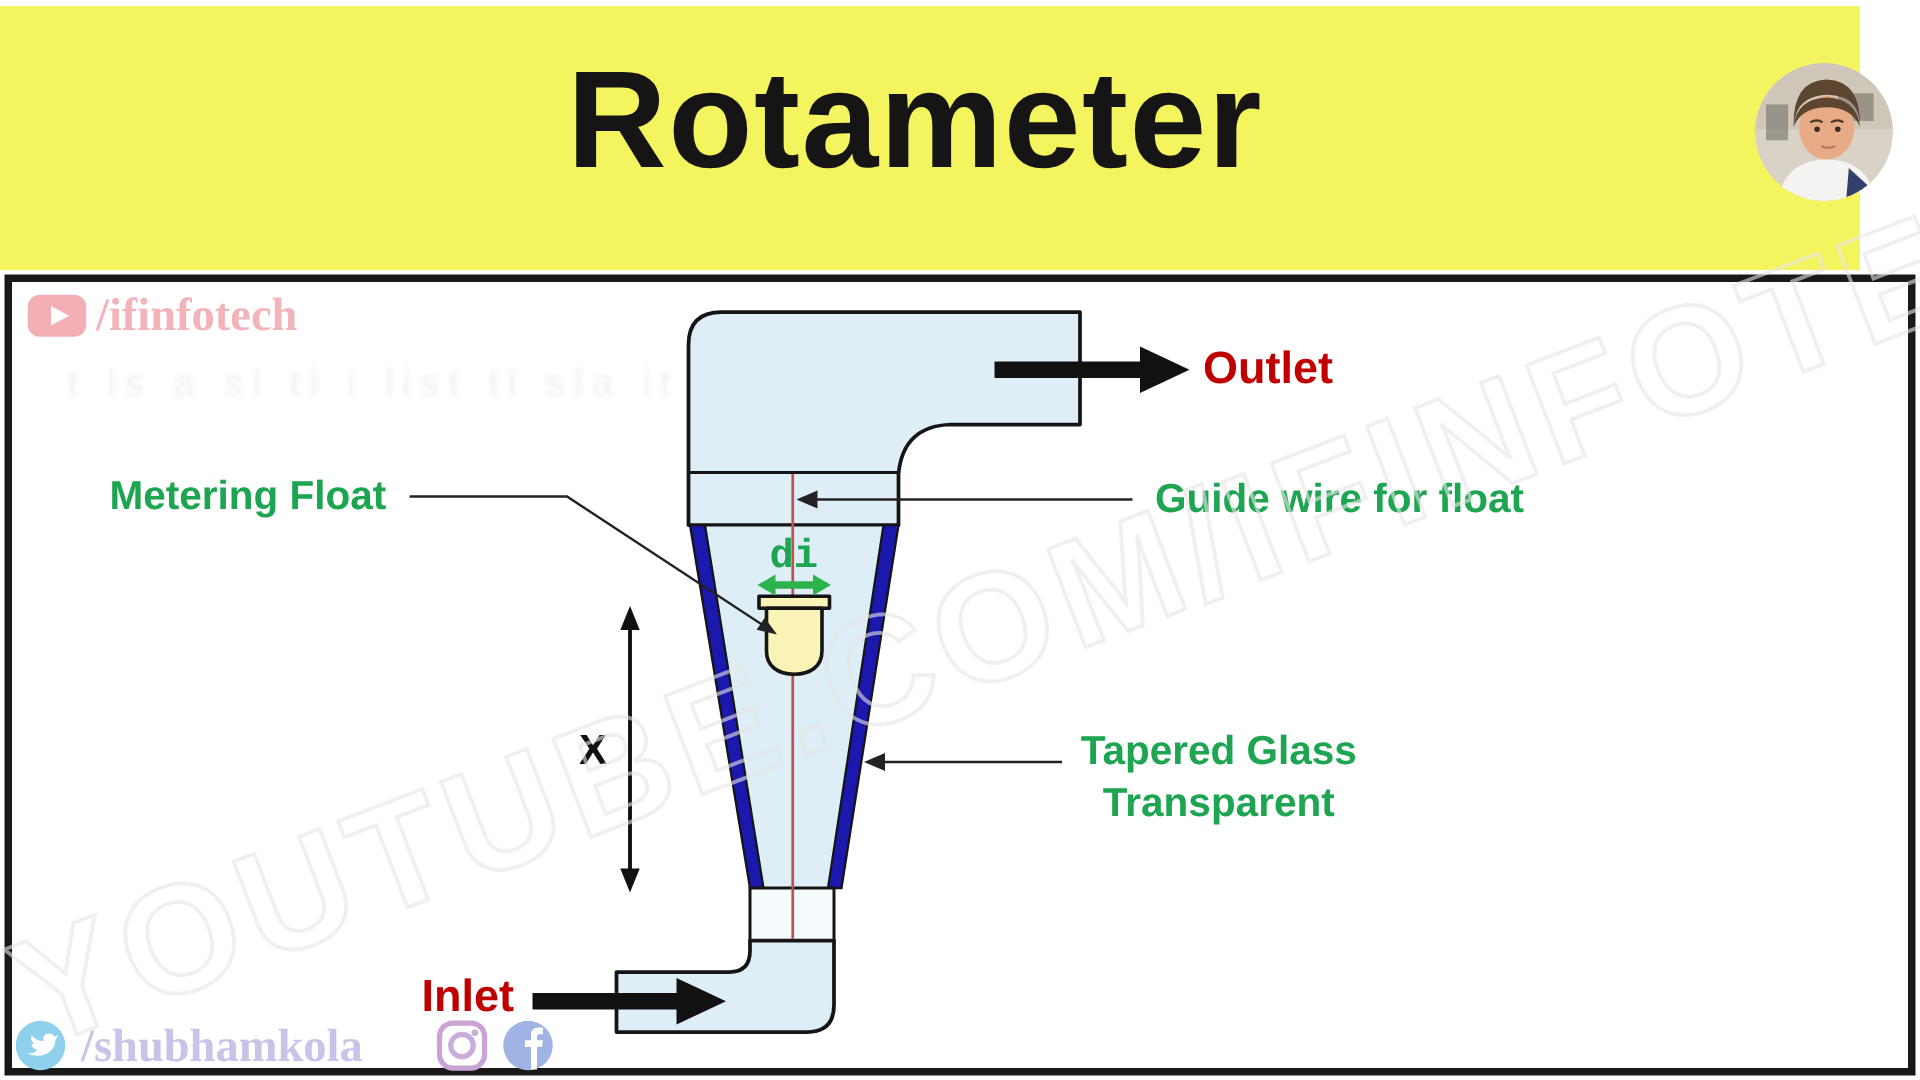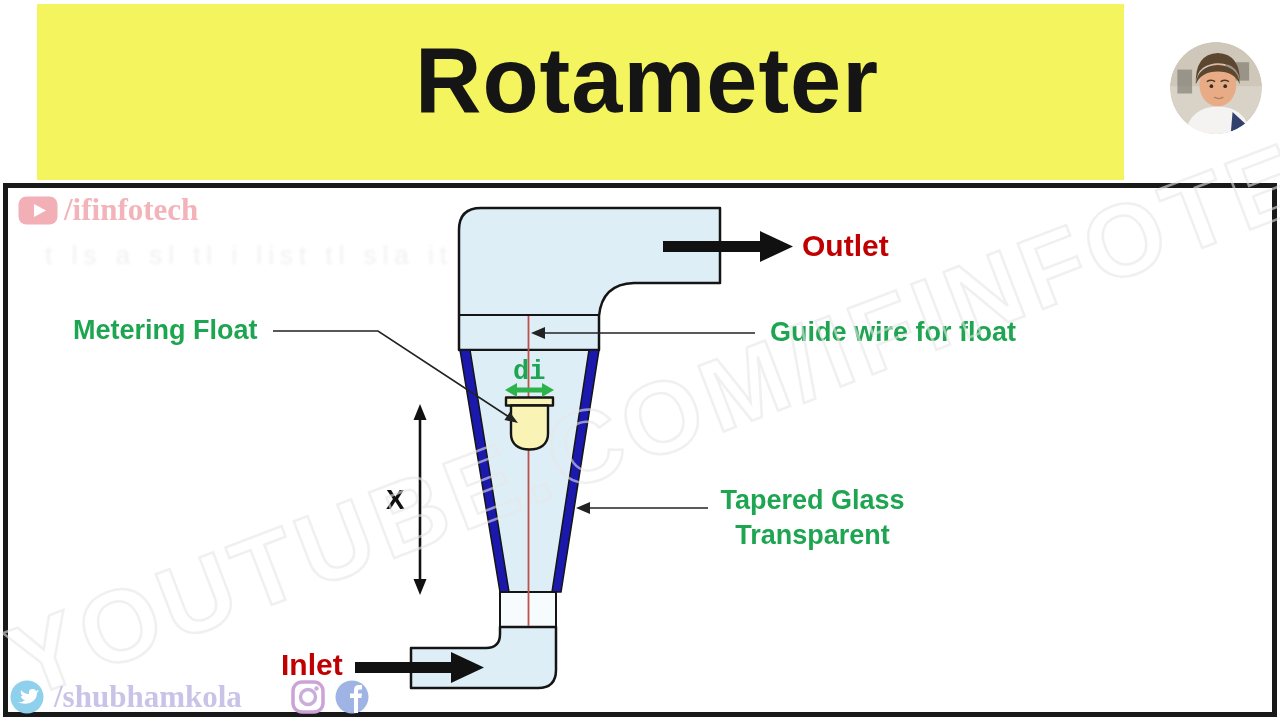--- a/index.html
+++ b/index.html
@@ -3,23 +3,22 @@
 <meta charset="utf-8">
 <style>
   html,body{margin:0;padding:0;}
   body{
     width:1280px;height:720px;position:relative;overflow:hidden;
     background:#ffffff;font-family:"Liberation Sans",sans-serif;
     -webkit-font-smoothing:antialiased;
   }
   
   .banner{
-    position:absolute;left:0;top:4px;width:1087px;height:176px;
+    position:absolute;left:0;top:4px;width:1240px;height:176px;
     background:var(--banner-yellow,#F4F45F);
-    margin-left:37px;
   }
   .title{
     position:absolute;left:0;top:24px;width:1220px;
     text-align:center;font-size:92px;font-weight:700;color:#151515;
     letter-spacing:1px;
   }
   .avatar{
     position:absolute;left:1170px;top:42px;width:92px;height:92px;
     border-radius:50%;overflow:hidden;
   }

